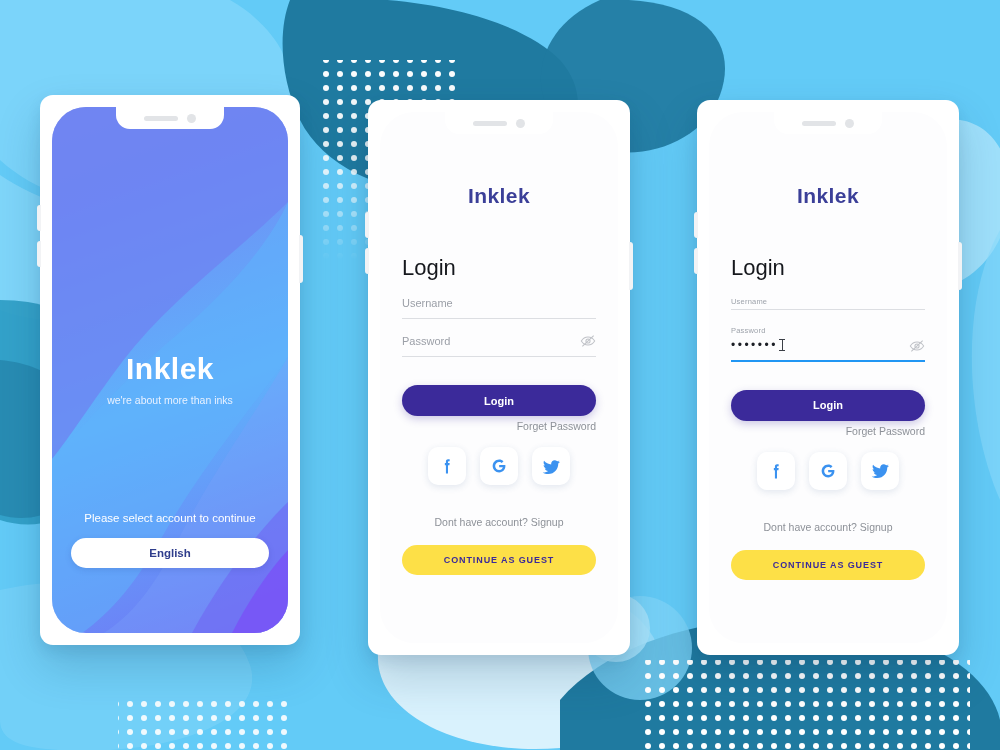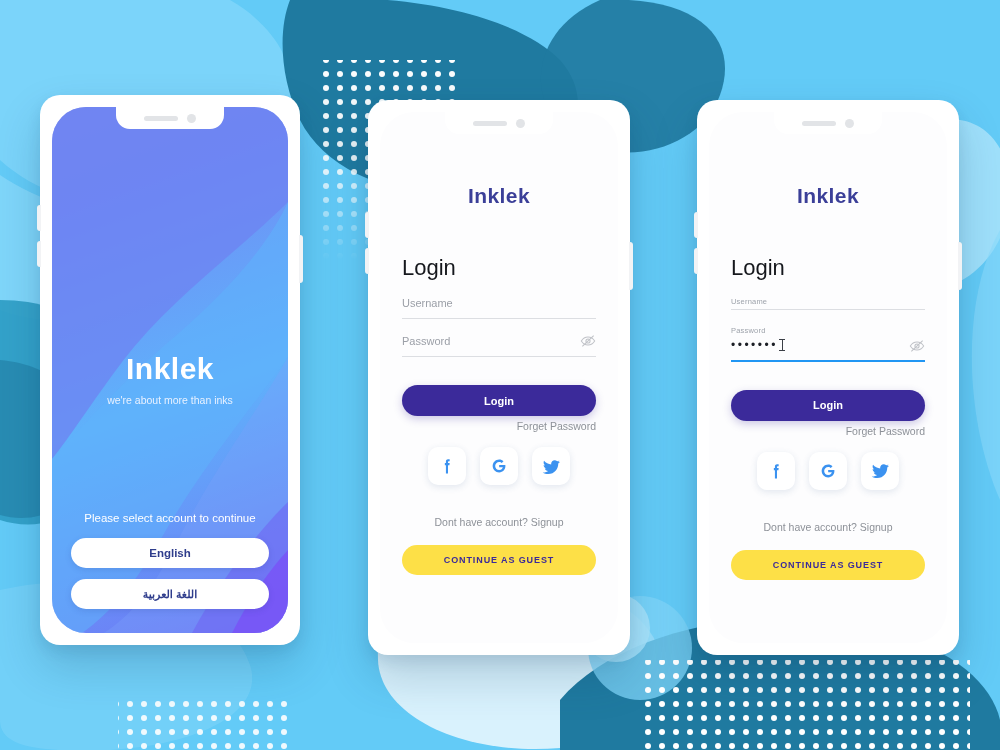--- a/index.html
+++ b/index.html
@@ -16,21 +16,21 @@
   }
 
   
   #bg { position: absolute; inset: 0; }
   #bg svg { position: absolute; inset: 0; width: 1000px; height: 750px; display: block; }
 
   
   .phone {
     position: absolute;
     background: #ffffff;
-    border-radius: 20px;
+    border-radius: 13px;
     box-shadow: 0 22px 45px rgba(17,60,95,0.20), 0 6px 14px rgba(17,60,95,0.10);
   }
   .phone .screen {
     position: absolute;
     inset: 12px;
     border-radius: 34px;
     overflow: hidden;
   }
   .notch {
     position: absolute;
@@ -281,21 +281,20 @@
         <path d="M236,250 C205,305 160,365 125,435 C102,480 80,508 52,526 L236,526 Z" fill="#7aa0fa" opacity="0.35"></path>
         <path d="M140,526 C170,470 210,420 236,395 L236,526 Z" fill="#6f62f3" opacity="0.55"></path>
         <path d="M180,526 C198,490 220,460 236,443 L236,526 Z" fill="#7b49f7" opacity="0.65"></path>
       </svg>
 
       <div class="splash-content">
         <div class="splash-brand">Inklek</div>
         <div class="splash-tag">we're about more than inks</div>
         <div class="splash-prompt">Please select account to continue</div>
         <div class="lang-btn">English</div>
-        <div class="lang-btn ar">اللغة العربية</div>
       </div>
     </div>
   </div>
 
   <div class="phone" id="phone2">
     <div class="side-btn-l" style="top:112px;height:26px;"></div>
     <div class="side-btn-l" style="top:148px;height:26px;"></div>
     <div class="side-btn" style="top:142px;height:48px;"></div>
     <div class="screen">
       <div class="notch">

